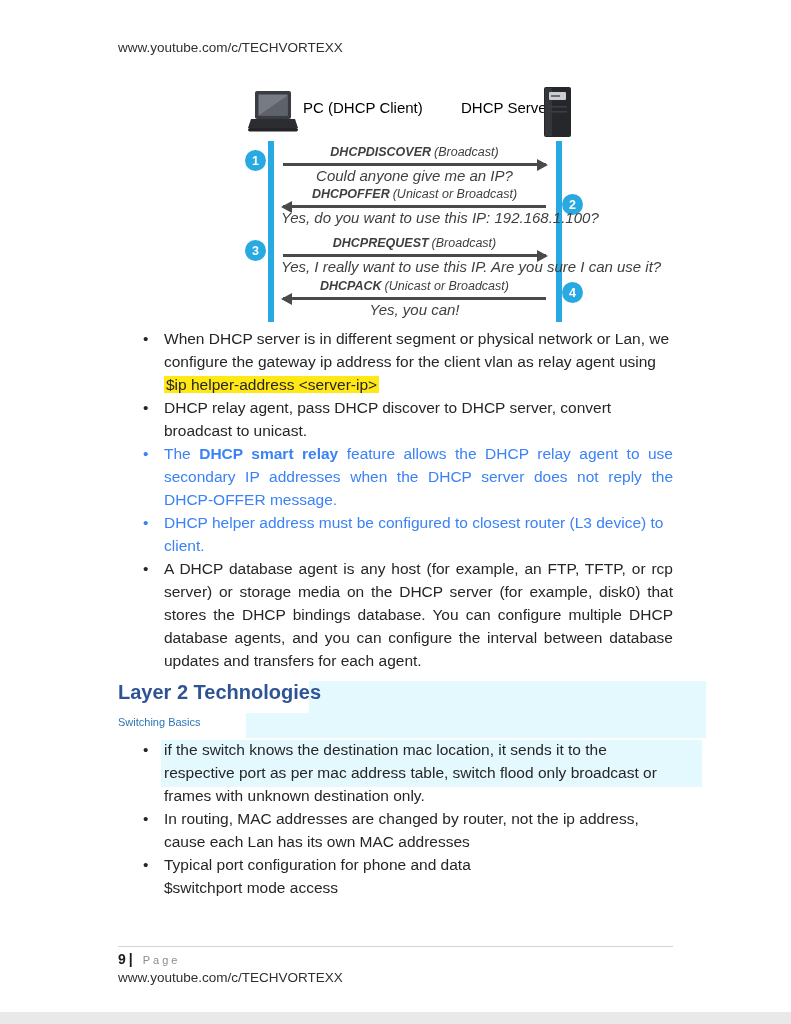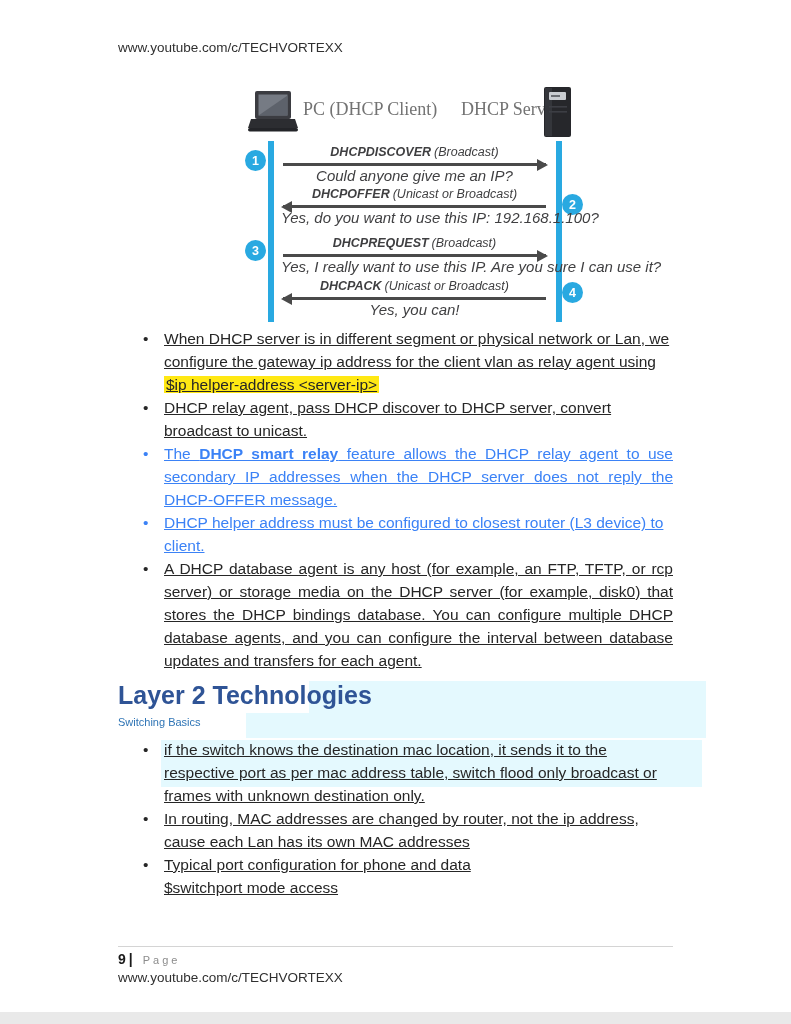--- a/index.html
+++ b/index.html
@@ -12,21 +12,21 @@
   
   .header-url { position:absolute; left:118px; top:40px; font-size:13.5px; color:#303030; }
   .footer-rule { position:absolute; left:118px; top:946px; width:555px; height:1px; background:#d4d4d4; }
   .footer-page { position:absolute; left:118px; top:951px; font-size:14px; color:#1a1a1a; }
   .footer-page .num { font-weight:700; }
   .footer-page .sep { font-weight:700; margin:0 3px; }
   .footer-page .word { color:#8c8c8c; letter-spacing:3px; font-size:11px;margin-left:7px; }
   .footer-url { position:absolute; left:118px; top:970px; font-size:13.5px; color:#303030; }
 
   
-  .dev-label { position:absolute; top:99px; font-size:18px; color:#737373; white-space:nowrap;font-family:Liberation Serif, serif; }
+  .dev-label { position:absolute; top:99px; font-size:15px; color:#000000; white-space:nowrap; }
   .client-label { left:303px; }
   .server-label { left:461px; }
   .laptop-icon  { position:absolute; left:248px; top:90px; }
   .server-icon  { position:absolute; left:543px; top:85px; }
 
   .vline { position:absolute; top:141px; height:181px; width:6px; background:#29a9e1; }
   .vline.left  { left:268px; }
   .vline.right { left:556px; }
 
   .badge {
@@ -56,33 +56,33 @@
     content:""; position:absolute; left:-2px; top:-4.5px;
     border-right:11px solid #4a4a4a; border-top:6px solid transparent; border-bottom:6px solid transparent;
   }
   .msg .cap { font-size:15px; color:#3f3f41; line-height:14px; white-space:nowrap; }
 
   
   .bullets {
     position:absolute; left:140px; width:533px; margin:0; padding:0;
     list-style:none; font-size:15.5px; line-height:23px; z-index:1;
   }
-  .bullets li { position:relative; padding-left:24px;text-decoration:underline; }
+  .bullets li { position:relative; padding-left:24px; }
   .bullets li::before { content:"\2022"; position:absolute; left:3px; }
   .bullets1 { top:327px; }
   .bullets2 { top:738px; }
   .gray { color:#3b82f6; }
   .justify { text-align:justify; }
   .bullets b { font-weight:700; }
   .hl-yellow { background:#ffe813; padding:0 2px; }
 
   
   .section-title {
     position:absolute; left:118px; top:681px; z-index:1;
-    font-size:25px; font-weight:700; color:#2f5496; white-space:nowrap;
+    font-size:20px; font-weight:700; color:#2f5496; white-space:nowrap;
   }
   .section-sub {
     position:absolute; left:118px; top:716px; z-index:1;
     font-size:11px; color:#2e74b5; white-space:nowrap;
   }
   .hl-cyan { position:absolute; background:#e4f9fe; z-index:0; }
   .hlc1 { left:309px; top:681px; width:397px; height:32px; }
   .hlc2 { left:246px; top:713px; width:460px; height:25px; }
   .hlc3 { left:161px; top:740px; width:541px; height:47px; }
 </style>

